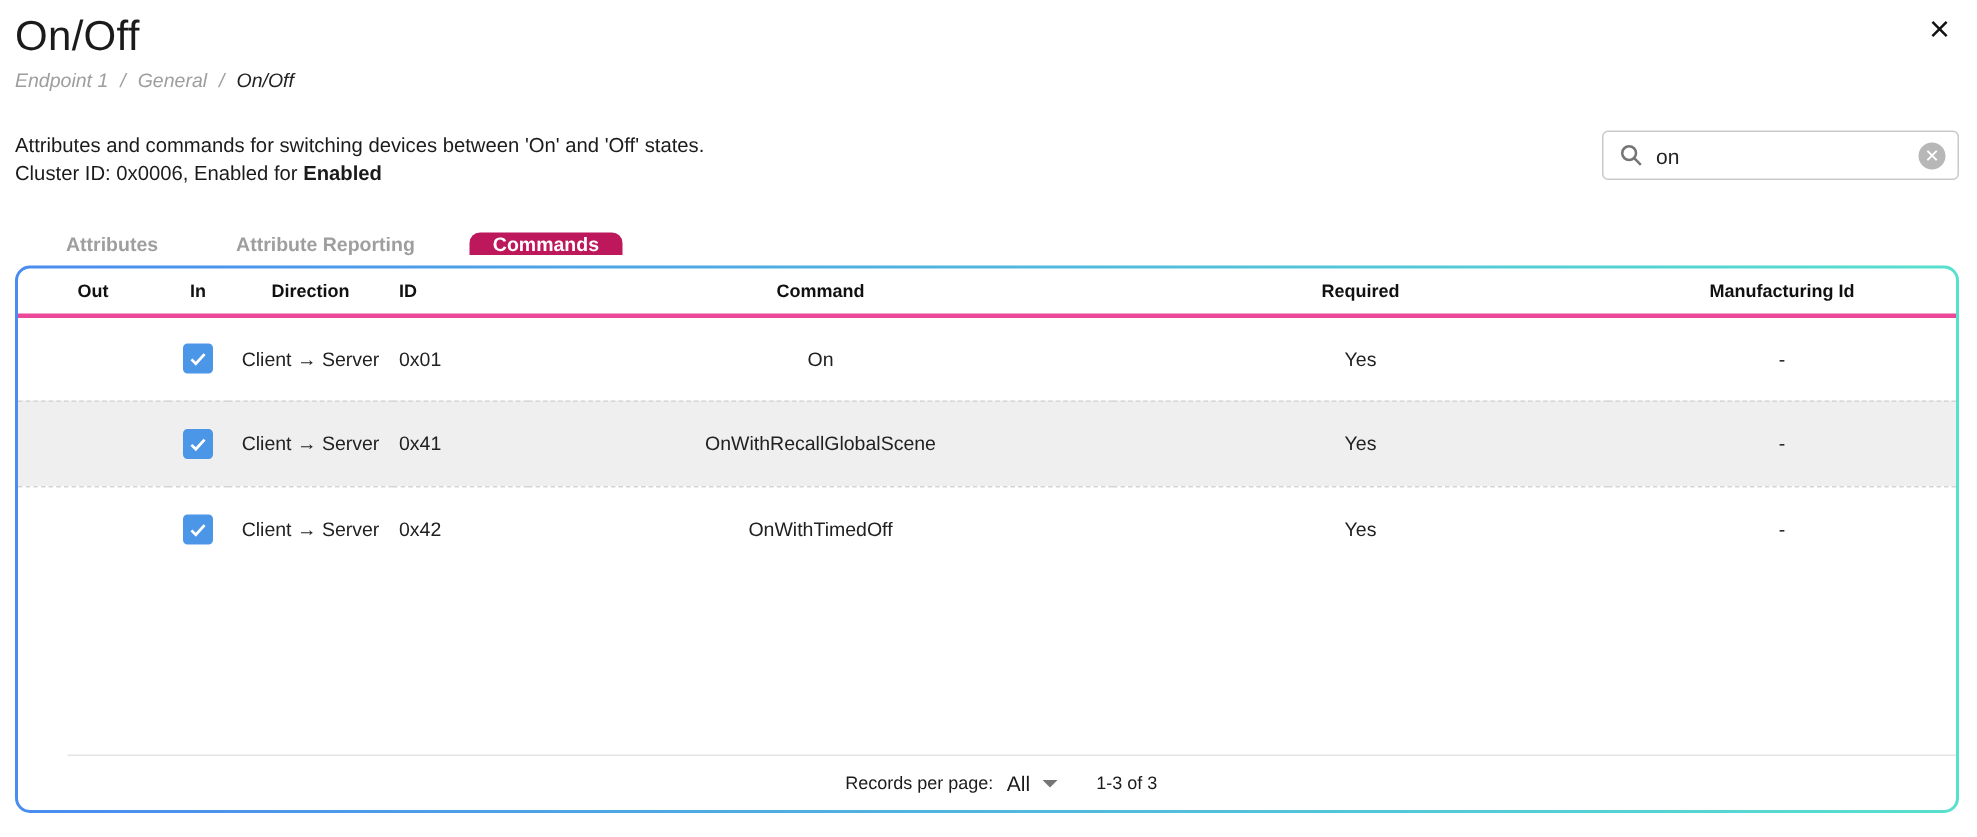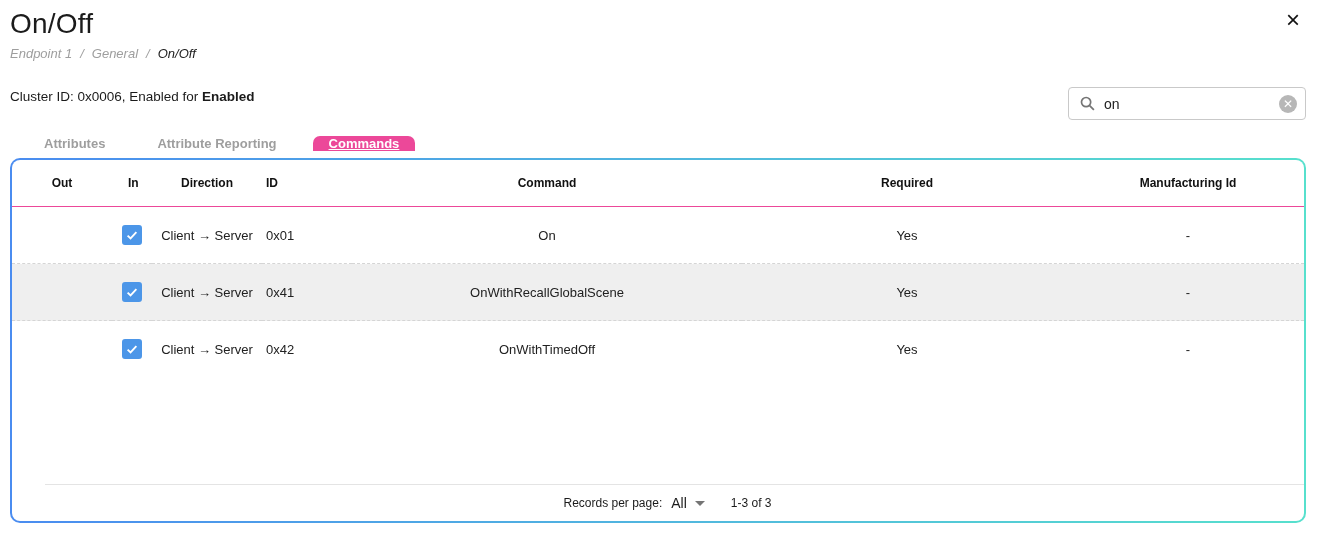--- a/index.html
+++ b/index.html
@@ -18,30 +18,30 @@
   .desc-row { position: relative; margin-top: 26px; }
   .desc { margin-left: 10px; font-size: 13.5px; line-height: 19px; color: #1b1b1b; }
   .desc b { font-weight: 700; }
   .search-box { position: absolute; top: 0; right: 12px; width: 238px; height: 33px; border: 1px solid #c9c9c9; border-radius: 4px; display: flex; align-items: center; padding: 0 8px 0 10px; background: #fff; }
   .search-box input { border: none; outline: none; flex: 1; font-size: 14px; font-family: inherit; color: #212121; margin-left: 8px; min-width: 0; background: transparent; }
   .clear-btn { width: 18px; height: 18px; border-radius: 50%; background: #b7b7b7; color: #fff; font-size: 12px; font-weight: 700; display: flex; align-items: center; justify-content: center; cursor: pointer; line-height: 1; }
 
   
   .tabs { display: flex; margin: 22px 12px 0 28px; height: 30px; align-items: center; gap: 20px; }
   .tab { padding: 0 16px; display: flex; align-items: center; justify-content: center; font-size: 13px; font-weight: 700; color: #9e9e9e; cursor: pointer; border-radius: 7px 7px 0 0; }
-  .tab.active { background: #ec4899; color: #fff; text-decoration: underline; }
+  .tab.active { background: #be185d; color: #fff; }
 
   
   .card-border { margin: 0 12px 0 10px; height: 365px; border-radius: 10px; padding: 2px; background: linear-gradient(90deg, #4a8cf0, #57e0cd); }
   .card { background: #fff; border-radius: 8px; height: 100%; display: flex; flex-direction: column; overflow: hidden; }
 
   table { border-collapse: collapse; width: 100%; table-layout: fixed; }
   col.c-out { width: 100px; } col.c-in { width: 40px; } col.c-dir { width: 110px; }
   col.c-id { width: 90px; } col.c-cmd { width: 390px; } col.c-req { width: 330px; }
-  thead th { font-size: 12px; font-weight: 700; color: #111; height: 31px; text-align: center; border-bottom: 1px solid #ec4899; padding: 16px; }
+  thead th { font-size: 12px; font-weight: 700; color: #111; height: 31px; text-align: center; border-bottom: 3px solid #ec4899; padding: 0; }
   thead th.al { text-align: left; padding-left: 4px; }
   tbody td { font-size: 13px; color: #212121; height: 57px; text-align: center; padding: 0; }
   tbody td.al { text-align: left; padding-left: 4px; }
   tbody tr { background: #fff; }
   tbody tr.alt { background: #efefef; }
   tbody tr:not(:last-child) td { border-bottom: 1px dashed #d5d5d5; }
 
   .checkbox { width: 20px; height: 20px; border-radius: 3px; display: inline-flex; align-items: center; justify-content: center; vertical-align: middle; border: 2px solid #9e9e9e; background: #fff; cursor: pointer; }
   .checkbox.checked { background: #4c96e8; border-color: #4c96e8; }
   .checkbox svg { display: none; }
@@ -68,20 +68,21 @@
   <div class="breadcrumb">
     <span>Endpoint 1</span>
     <span>/</span>
     <span>General</span>
     <span>/</span>
     <span class="crumb-current">On/Off</span>
   </div>
 
   <div class="desc-row">
     <div class="desc">
+      <div>Attributes and commands for switching devices between 'On' and 'Off' states.</div>
       <div><span>Cluster ID: 0x0006, Enabled for </span><b>Enabled</b></div>
     </div>
     <div class="search-box">
       <span class="mag-icon">
         <svg width="17" height="17" viewBox="0 0 24 24" fill="none" stroke="#757575" stroke-width="2.4">
             <circle cx="10" cy="10" r="6.5"></circle>
             <line x1="15" y1="15" x2="21" y2="21"></line>
           </svg>
       </span>
       <input type="text" value="on" style="">

